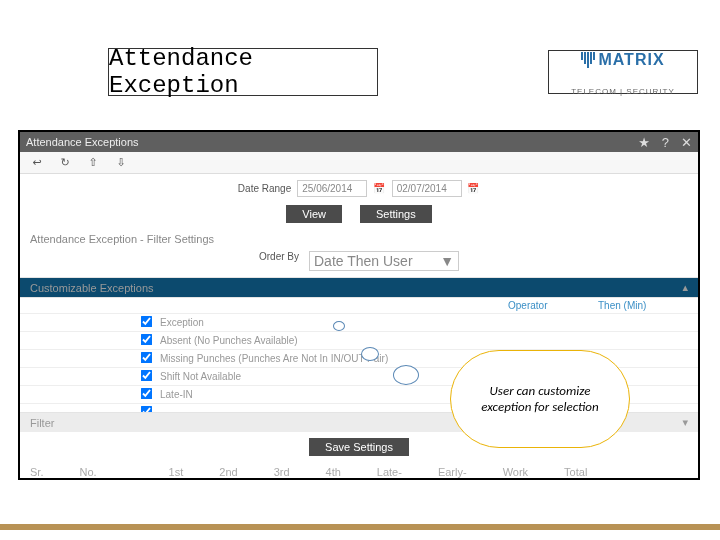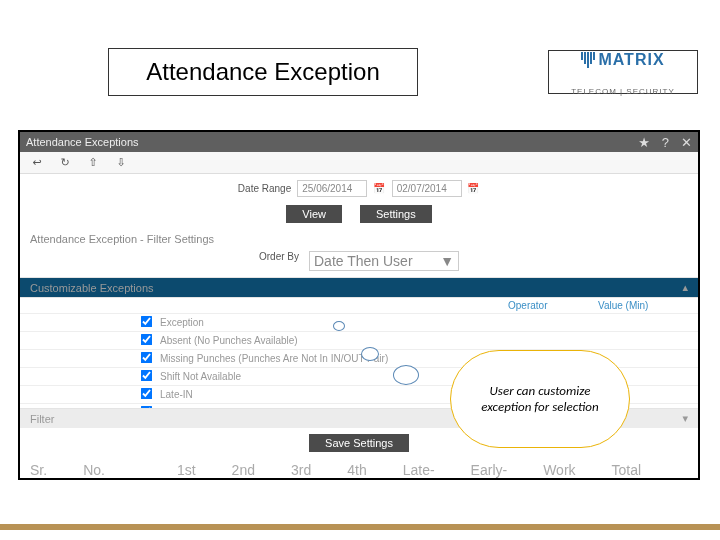--- a/index.html
+++ b/index.html
@@ -9,28 +9,28 @@
     background: #fff;
     width: 720px;
     height: 540px;
     position: relative;
     overflow: hidden;
   }
   .slide-title-box {
     position: absolute;
     left: 108px;
     top: 48px;
-    width: 310px;
+    width: 270px;
     height: 48px;
     border: 1px solid #333;
     display: flex;
     align-items: center;
     justify-content: center;
     font-size: 24px;
-    font-family: Liberation Sans, sans-serif;
+    font-family: Liberation Mono, monospace;
   }
   .logo-box {
     position: absolute;
     left: 548px;
     top: 50px;
     width: 150px;
     height: 44px;
     border: 1px solid #333;
     background: #fff;
     display: flex;
@@ -160,21 +160,21 @@
   .exc-row .txt { flex:1;}
   .filter-bar {
     background:#ececec; padding:3px 10px; font-size:11px; color:#999;
     border-top:1px solid #e4e4e4;
     filter: blur(0.3px);
     display:flex; justify-content:space-between; align-items:center;
   }
   .save-row { display:flex; justify-content:center; padding:6px 0;}
   .tiny-headers {
     display:flex; gap:36px; padding: 4px 10px 0 10px;
-    font-size:14px; color:#aaa;
+    font-size:11px; color:#aaa;
     filter: blur(0.5px);
   }
 
   .callout {
     position:absolute;
     left: 450px;
     top: 350px;
     width: 180px;
     height: 98px;
   }
@@ -255,21 +255,21 @@
 
   <div class="cust-bar">
     <span>Customizable Exceptions</span>
     <span style="margin-left:auto">▴</span>
   </div>
 
   <div class="exc-table">
     <div class="exc-header">
       <span class="col1"></span>
       <span class="col2">Operator</span>
-      <span class="col3">Value (Min)</span>
+      <span class="col3">Then (Min)</span>
     </div>
     <div id="exc-rows">
         <div class="exc-row">
           <span class="cb"><input type="checkbox" checked="" style=""></span>
           <span class="txt">Exception</span>
         </div>
         <div class="exc-row">
           <span class="cb"><input type="checkbox" checked="" style=""></span>
           <span class="txt">Absent (No Punches Available)</span>
         </div>

